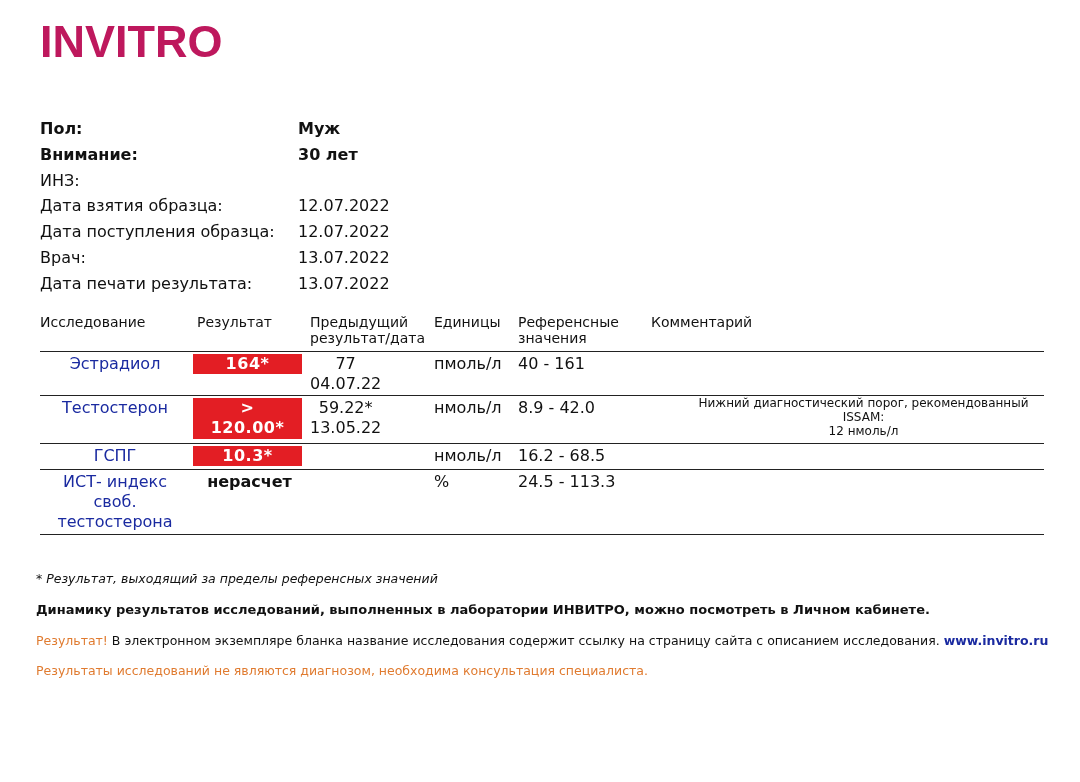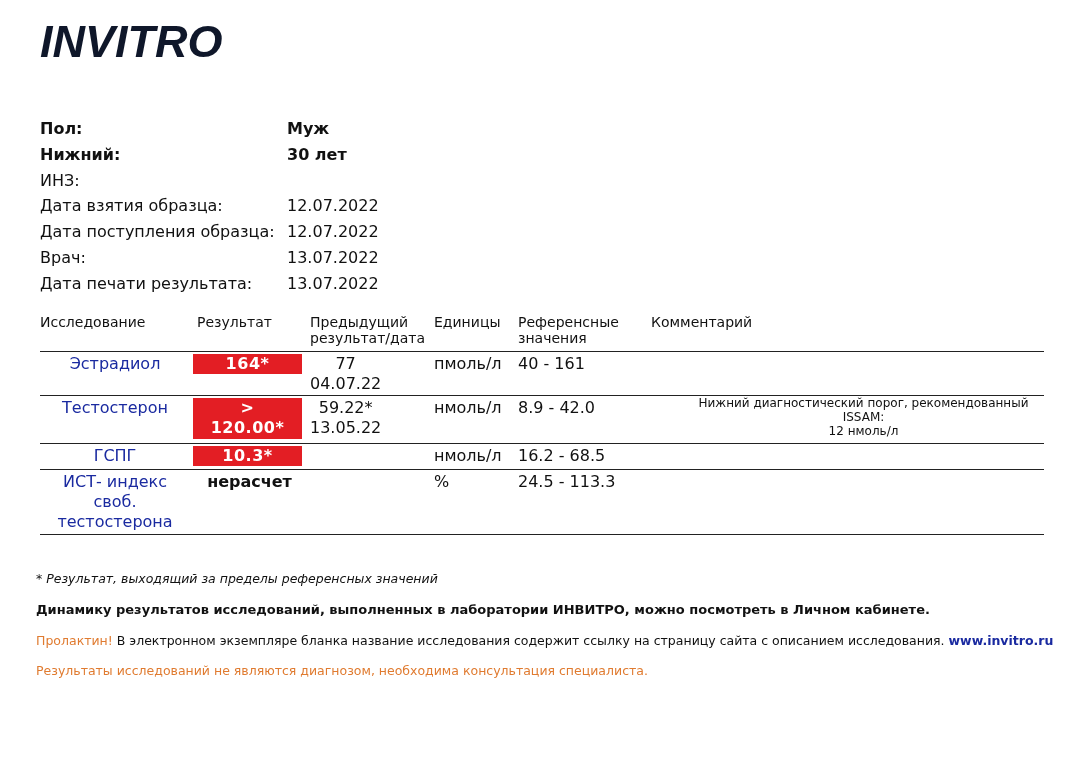--- a/index.html
+++ b/index.html
@@ -1,23 +1,23 @@
 <!DOCTYPE html>
 <html><head>
 <meta charset="utf-8">
 <style>
   html, body { margin: 0; padding: 0; background: #ffffff; }
   body { width: 1080px; height: 782px; position: relative; overflow: hidden;
          font-family: "DejaVu Sans", "Liberation Sans", sans-serif; color: #111; }
   .logo { position: absolute; left: 40px; top: 16px; font-family: "Liberation Sans", sans-serif;
-          font-weight: 700; font-style: italic; font-size: 45px; letter-spacing: 0px; color: #0f172a; }
+          font-weight: 700; font-size: 45px; letter-spacing: 0px; color: #be185d; }
   .info { position: absolute; left: 40px; top: 118px; }
   .info-row { position: relative; height: 25.8px; font-size: 16px; line-height: 22px; }
   .info-row .lbl { position: absolute; left: 0; white-space: nowrap; }
-  .info-row .val { position: absolute; left: 247px; white-space: nowrap; }
+  .info-row .val { position: absolute; left: 258px; white-space: nowrap; }
   .info-row.bold { font-weight: 700; }
 
   .tbl { position: absolute; left: 40px; top: 312px; width: 1004px; }
   .thead { position: relative; height: 39px; border-bottom: 1.5px solid #222; font-size: 14px; line-height: 16px; color: #111; }
   .thead div { position: absolute; top: 2px; }
   .trow { position: relative; border-bottom: 1.5px solid #222; text-align: center; }
   .cell { position: absolute; top: 2px; font-size: 16px; line-height: 20px; }
   .c-name { left: 0; color: #1a2aa0; width: 150px; font-size: 16px; line-height: 20px; }
   .c-res { left: 153px; width: 109px; }
   .c-prev { left: 270px; }
@@ -39,21 +39,21 @@
 <body>
 
 <div class="logo">INVITRO</div>
 
 <div class="info">
   <div class="info-row bold">
     <span class="lbl">Пол:</span>
     <span class="val">Муж</span>
   </div>
   <div class="info-row bold">
-    <span class="lbl">Нижний:</span>
+    <span class="lbl">Внимание:</span>
     <span class="val">30 лет</span>
   </div>
   <div class="info-row">
     <span class="lbl">ИНЗ:</span>
     <span class="val"></span>
   </div>
   <div class="info-row">
     <span class="lbl">Дата взятия образца:</span>
     <span class="val">12.07.2022</span>
   </div>
@@ -138,15 +138,15 @@
     <div class="cell c-res"><span class="plain-bold">нерасчет</span></div>
     <div class="cell c-unit">%</div>
     <div class="cell c-ref">24.5 - 113.3</div>
   </div>
 
 </div>
 
 <div class="footnote">* Результат, выходящий за пределы референсных значений</div>
 <div class="dyn">Динамику результатов исследований, выполненных в лаборатории ИНВИТРО, можно посмотреть в Личном кабинете.</div>
 <div class="warn">
-  <span class="w">Пролактин!</span><span> В электронном экземпляре бланка название исследования содержит ссылку на страницу сайта с описанием исследования. </span><span class="link">www.invitro.ru</span>
+  <span class="w">Результат!</span><span> В электронном экземпляре бланка название исследования содержит ссылку на страницу сайта с описанием исследования. </span><span class="link">www.invitro.ru</span>
 </div>
 <div class="disc">Результаты исследований не являются диагнозом, необходима консультация специалиста.</div>
 
 </body></html>

